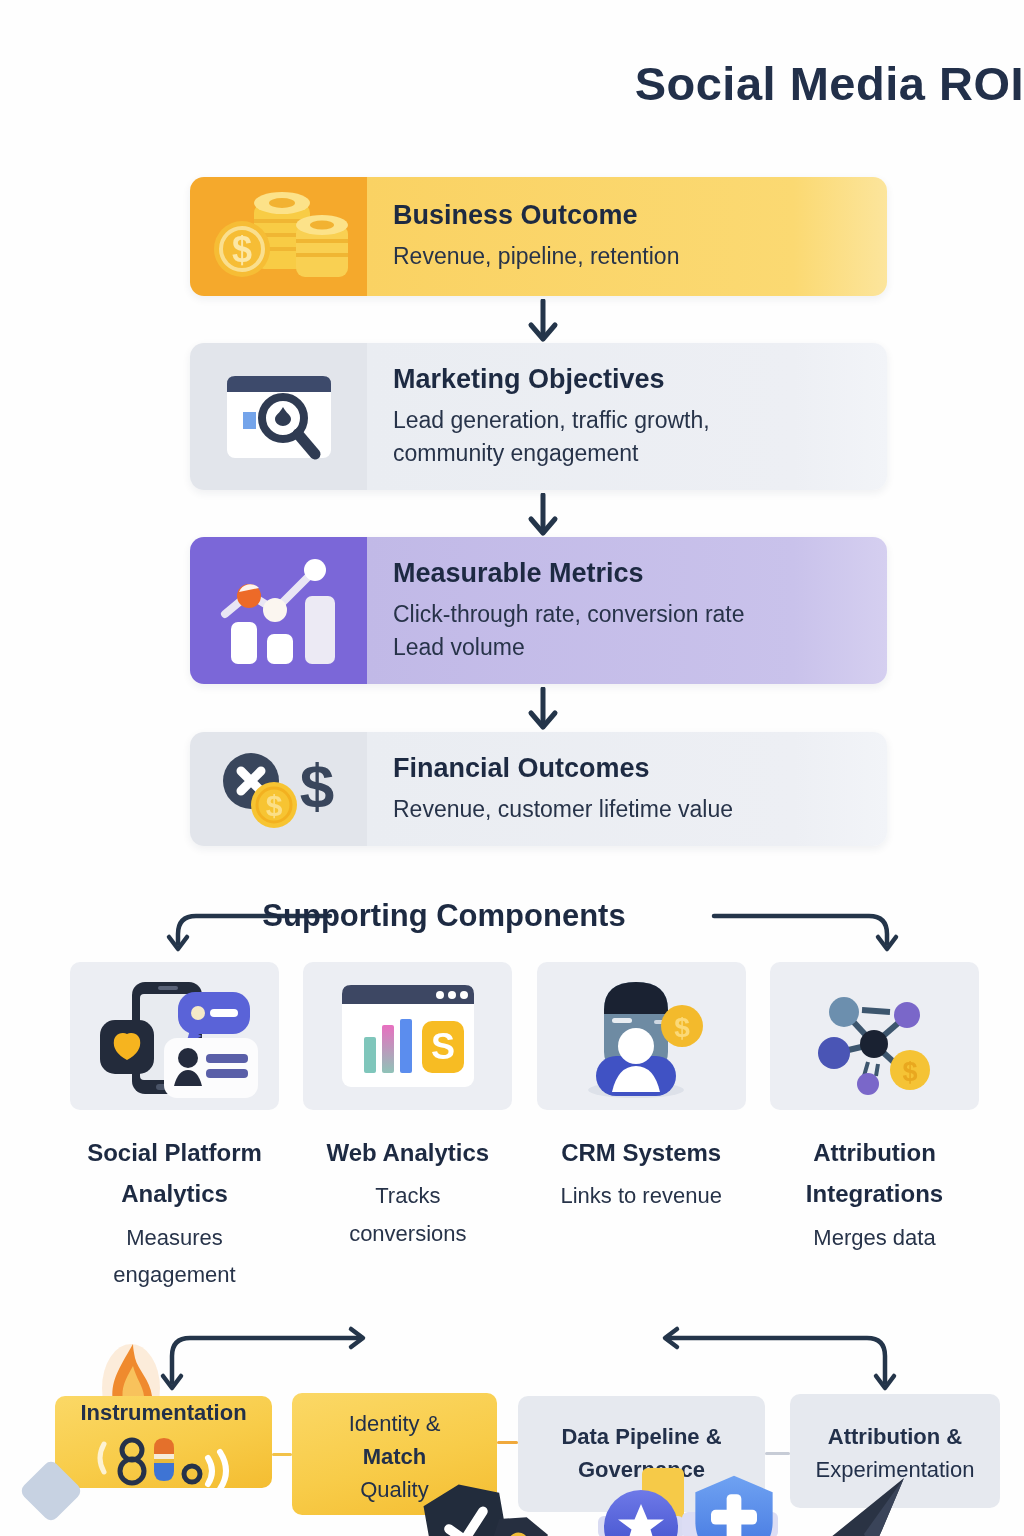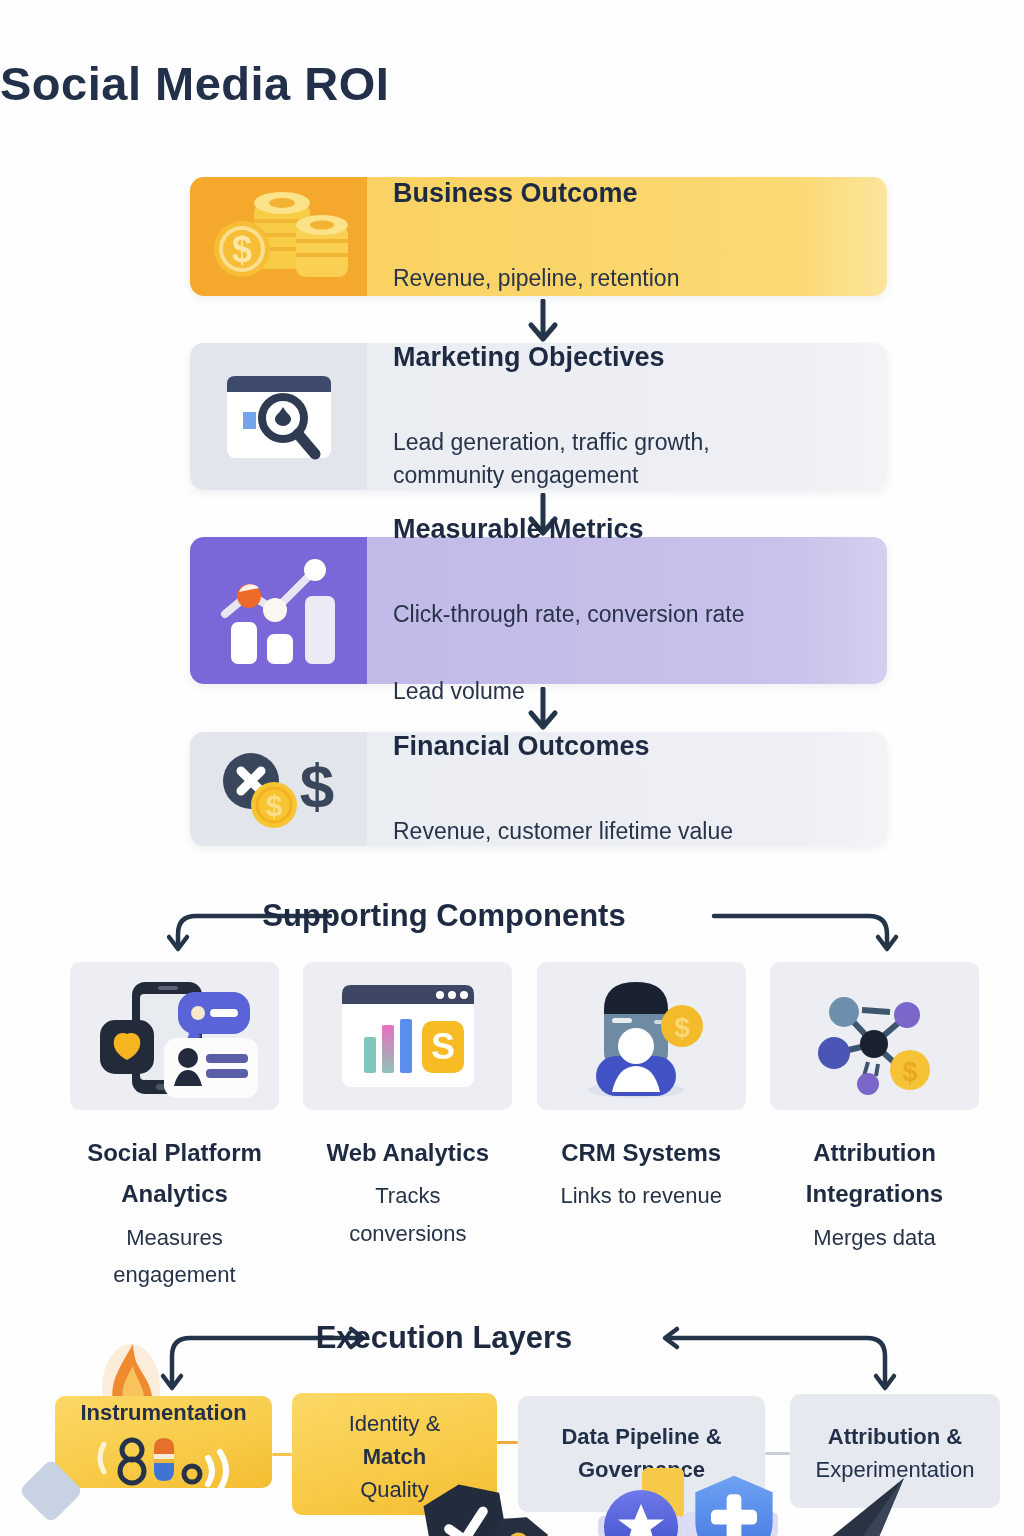--- a/index.html
+++ b/index.html
@@ -1,29 +1,29 @@
 <!DOCTYPE html>
 <html><head>
 <meta charset="utf-8">
 <style>
   html,body{margin:0;padding:0;background:#ffffff;}
   .page{position:relative;width:1024px;height:1536px;overflow:hidden;background:#fefefe;
         font-family:"Liberation Sans",sans-serif;color:#1f2c44;}
 
   
-  .main-title{position:absolute;top:56px;left:0;width:1024px;text-align:left;
+  .main-title{position:absolute;top:56px;left:0;width:1024px;text-align:right;
     font-size:47px;font-weight:800;letter-spacing:.5px;color:#22304a;}
 
   
   .step{position:absolute;left:190px;width:697px;display:flex;border-radius:14px;
         box-shadow:0 3px 8px rgba(30,40,70,.07);}
   .step-icon{width:177px;flex:0 0 177px;border-radius:14px 0 0 14px;
         display:flex;align-items:center;justify-content:center;}
   .step-body{flex:1;display:flex;flex-direction:column;justify-content:center;
-        padding:14px 30px 14px 26px;border-radius:0 14px 14px 0;gap:44px;}
+        padding:14px 30px 14px 26px;border-radius:0 14px 14px 0;}
   .step-title{font-size:27px;font-weight:700;color:#1d2a42;margin-bottom:9px;}
   .step-sub{font-size:23px;color:#273349;line-height:1.42;max-width:430px;}
   .t-yellow .step-icon{background:#f5a92c;}
   .t-yellow .step-body{background:linear-gradient(90deg,#fad263 0%,#fbd972 82%,#fce59c 100%);}
   .t-gray .step-icon{background:#e2e5eb;}
   .t-gray .step-body{background:linear-gradient(90deg,#eaedf2 0%,#edeff4 82%,#f2f4f8 100%);}
   .t-purple .step-icon{background:#7b67d8;}
   .t-purple .step-body{background:linear-gradient(90deg,#c1b9e7 0%,#c9c2eb 82%,#d5cff0 100%);}
 
   .varrow{position:absolute;left:525px;}
@@ -257,21 +257,20 @@
   </div>
 
   <svg class="bracket" style="top:1320px;" width="1024" height="84" viewBox="0 0 1024 84">
     <polyline points="351,9 363,18 351,27" fill="none" stroke="#24354a" stroke-width="4.5" stroke-linecap="round" stroke-linejoin="round"></polyline>
     <path d="M359 18 H190 Q172 18 172 36 V62" fill="none" stroke="#24354a" stroke-width="4.5" stroke-linecap="round"></path>
     <polyline points="163,56 172,68 181,56" fill="none" stroke="#24354a" stroke-width="4.5" stroke-linecap="round" stroke-linejoin="round"></polyline>
     <polyline points="677,9 665,18 677,27" fill="none" stroke="#24354a" stroke-width="4.5" stroke-linecap="round" stroke-linejoin="round"></polyline>
     <path d="M669 18 H867 Q885 18 885 36 V62" fill="none" stroke="#24354a" stroke-width="4.5" stroke-linecap="round"></path>
     <polyline points="876,56 885,68 894,56" fill="none" stroke="#24354a" stroke-width="4.5" stroke-linecap="round" stroke-linejoin="round"></polyline>
   </svg>
-  <div class="section-title" style="top:1320px;">Execution Layers</div>
 
   <svg class="deco" style="left:100px;top:1336px;" width="62" height="100" viewBox="0 0 62 100">
     <ellipse cx="31" cy="52" rx="29" ry="44" fill="#fbe9d4" opacity="0.85"></ellipse>
     <path d="M33 8 C18 34 10 46 13 66 C16 84 28 92 35 92 C48 88 54 76 52 60 C50 44 38 34 35 22 C34 17 33 12 33 8 Z" fill="#ef8a2e"></path>
     <path d="M33 30 C25 44 21 52 23 64 C25 74 31 80 35 80 C42 77 45 70 44 60 C43 50 36 42 33 30 Z" fill="#f8c25c"></path>
   </svg>
 
   <div class="e-box e-yellow" style="left:55px;top:1396px;width:217px;height:92px;padding-top:4px;box-sizing:border-box;">
     <div class="e-title">Instrumentation</div>
     <svg width="152" height="62" viewBox="0 0 152 62" style="margin-top:2px;">

